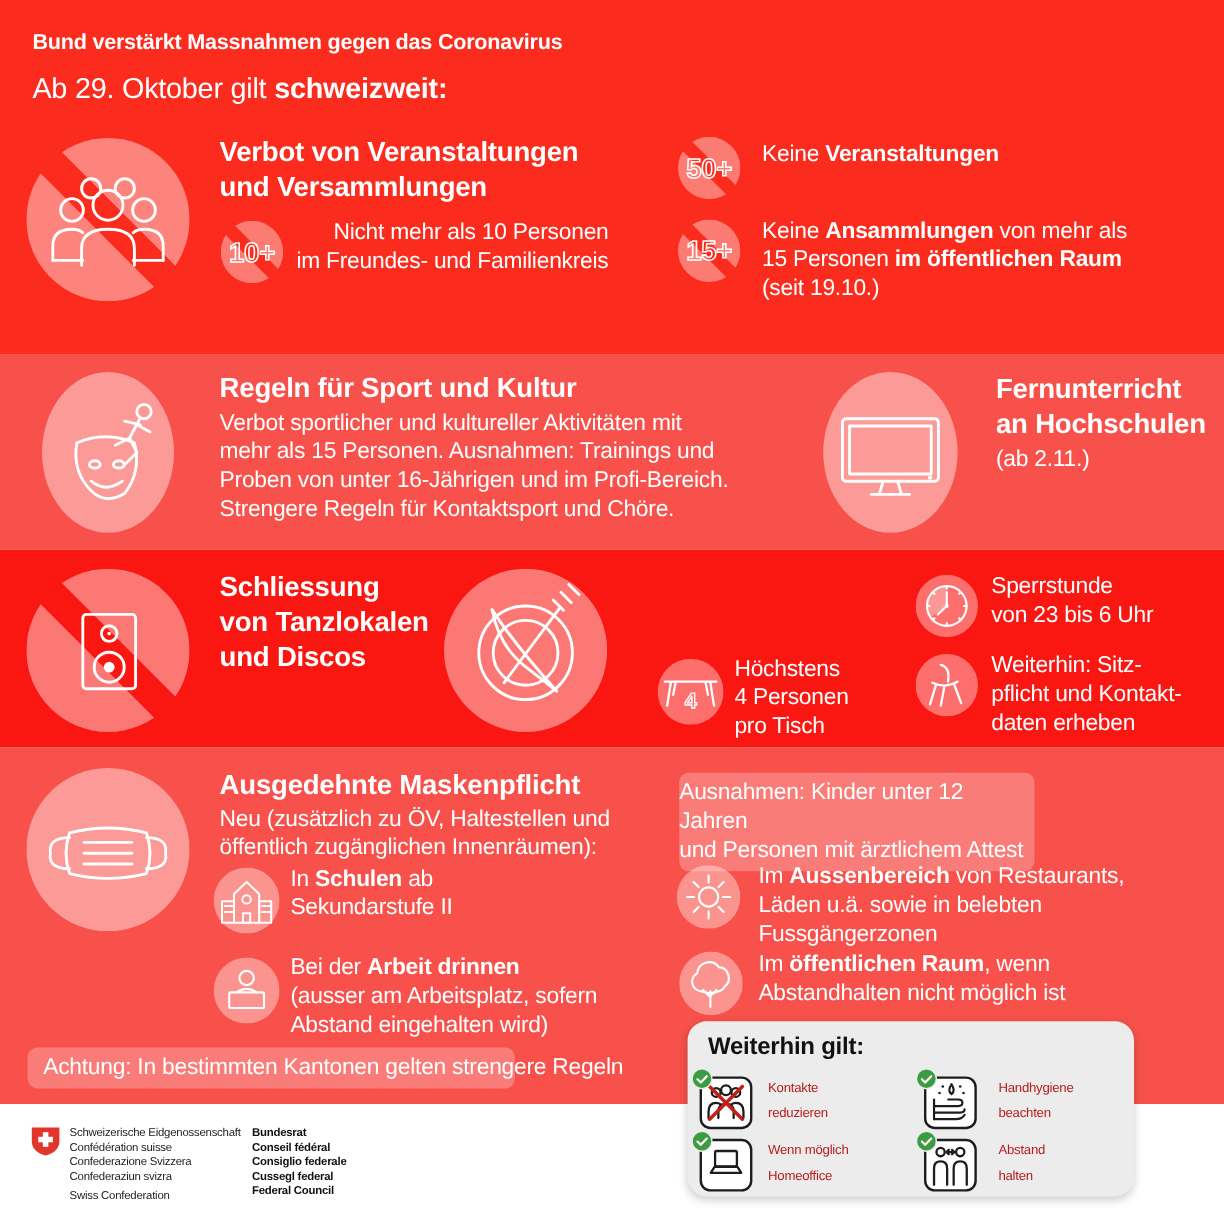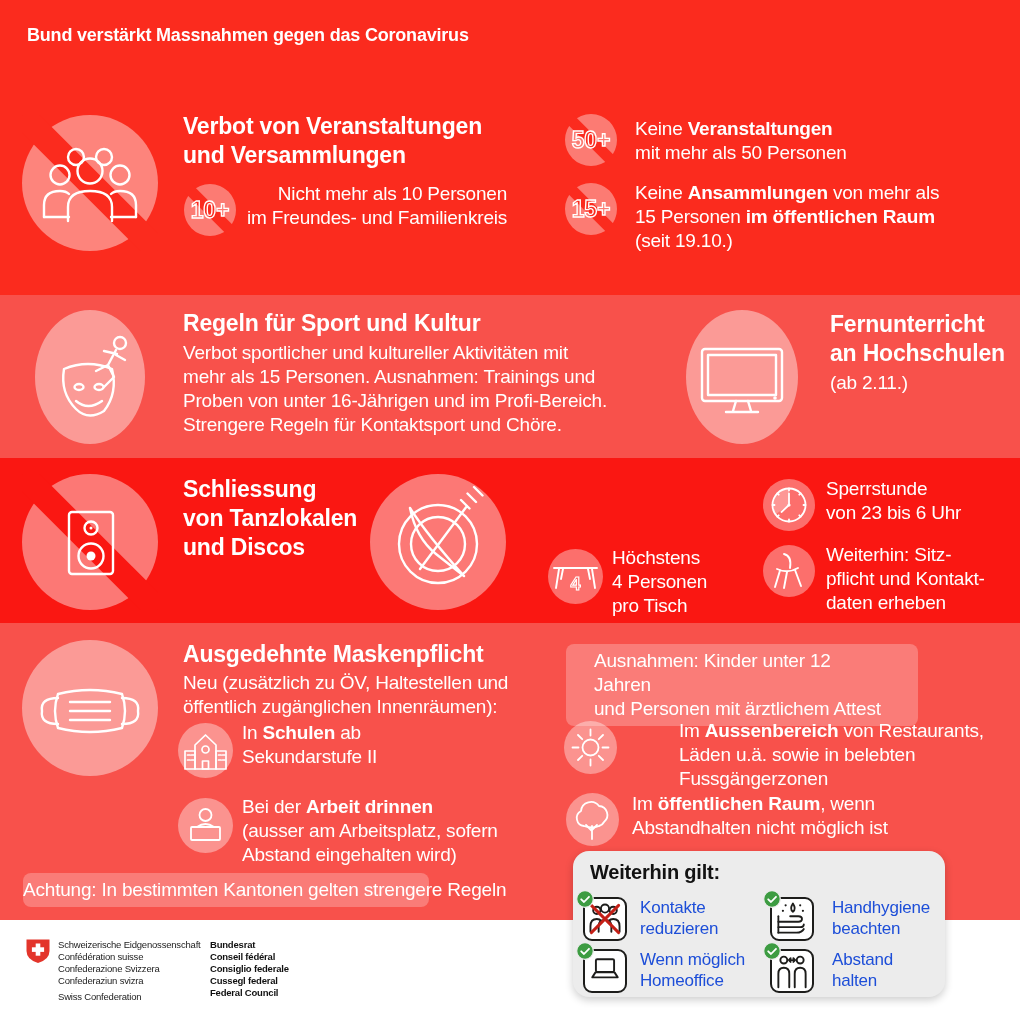--- a/index.html
+++ b/index.html
@@ -10,21 +10,21 @@
   .w{color:#fff;}
   .h1{font-size:18px;font-weight:700;}
   .h2{font-size:24px;font-weight:400;}
   .st{font-size:23px;font-weight:700;line-height:29px;}
   .t{font-size:19px;font-weight:400;line-height:24px;}
   .pre{white-space:pre-line;}
   b{font-weight:700;}
   .banner{background:rgba(255,255,255,.25);border-radius:8px;color:#fff;}
   .card{background:#ececec;border-radius:16px;box-shadow:0 3px 8px rgba(0,0,0,.2);}
   .card-title{font-size:20px;font-weight:700;color:#121212;}
-  .card-label{font-size:17px;line-height:21px;color:#1d4ed8;white-space:pre-line;}
+  .card-label{font-size:11px;line-height:21px;color:#b91c1c;white-space:pre-line;}
   .icon-box{width:44px;height:44px;background:#fff;border:2.3px solid #1d1d1b;border-radius:9px;
             display:flex;align-items:center;justify-content:center;box-sizing:border-box;}
   .check-badge{position:absolute;width:18px;height:18px;}
   .f1{font-size:9.5px;line-height:12px;color:#222;white-space:pre-line;}
   .f2{font-size:9.5px;line-height:12px;color:#111;font-weight:700;white-space:pre-line;}
   svg{display:block;}
 </style>
 </head>
 <body>
 
@@ -34,20 +34,21 @@
 
   <div class="band" style="top:295px;height:163px;background:#f8514b;"></div>
 
   <div class="band" style="top:458px;height:165px;background:#fa1712;"></div>
 
   <div class="band" style="top:623px;height:297px;background:#f8514b;"></div>
 
   <div class="band" style="top:920px;height:100px;background:#ffffff;"></div>
 
   <div class="abs w h1" style="left:27px;top:25px;">Bund verstärkt Massnahmen gegen das Coronavirus</div>
+  <div class="abs w h2" style="left:27px;top:61px;"><span>Ab 29. Oktober gilt </span><b>schweizweit:</b></div>
 
   <svg class="abs" style="left:22px;top:115px;" width="136" height="136" viewBox="0 0 136 136">
     <circle cx="68" cy="68" r="68" fill="rgba(255,255,255,0.42)"></circle>
     <rect x="-28" y="55.5" width="192" height="25" fill="#fb2b1e" transform="rotate(45 68 68)"></rect>
     <g fill="none" stroke="#fff" stroke-width="2.4" stroke-linecap="round" stroke-linejoin="round">
       <circle cx="54" cy="42" r="8"></circle>
         <circle cx="82" cy="42" r="8"></circle>
       <circle cx="38" cy="60" r="9.5"></circle>
         <path d="M22 102 V90 Q22 76 38 76 Q44 76 47 79"></path>
       <circle cx="98" cy="60" r="9.5"></circle>
@@ -68,21 +69,20 @@
   <div class="abs w t pre" style="left:247px;top:182px;text-align:right;">Nicht mehr als 10 Personen
 im Freundes- und Familienkreis</div>
 
   <svg class="abs" style="left:565px;top:114px;" width="52" height="52" viewBox="0 0 52 52">
     <circle cx="26" cy="26" r="26" fill="rgba(255,255,255,0.38)"></circle>
     <rect x="-14" y="20.5" width="80" height="11" fill="#fb2b1e" transform="rotate(45 26 26)"></rect>
     <text x="26" y="34" text-anchor="middle" font-family="Liberation Sans, sans-serif" font-size="23" font-weight="bold" fill="none" stroke="#fff" stroke-width="1.3">50+</text>
   </svg>
   <div class="abs w t" style="left:635px;top:117px;">
     <span>Keine </span><b>Veranstaltungen</b><br>
-    <span>mit mehr als 50 Personen</span>
   </div>
 
   <svg class="abs" style="left:565px;top:183px;" width="52" height="52" viewBox="0 0 52 52">
     <circle cx="26" cy="26" r="26" fill="rgba(255,255,255,0.38)"></circle>
     <rect x="-14" y="20.5" width="80" height="11" fill="#fb2b1e" transform="rotate(45 26 26)"></rect>
     <text x="26" y="34" text-anchor="middle" font-family="Liberation Sans, sans-serif" font-size="23" font-weight="bold" fill="none" stroke="#fff" stroke-width="1.3">15+</text>
   </svg>
   <div class="abs w t" style="left:635px;top:181px;">
     <span>Keine </span><b>Ansammlungen</b><span> von mehr als</span><br>
     <span>15 Personen </span><b>im öffentlichen Raum</b><br>
@@ -217,33 +217,33 @@
       <path d="M19 29 Q27.5 23 36 29"></path>
       <rect x="13" y="29" width="29" height="13" rx="1"></rect>
     </g>
   </svg>
   <div class="abs w t" style="left:242px;top:795px;">
     <span>Bei der </span><b>Arbeit drinnen</b><br>
     <span class="pre">(ausser am Arbeitsplatz, sofern
 Abstand eingehalten wird)</span>
   </div>
 
-  <div class="abs banner t" style="left:23px;top:873px;width:406px;height:34px;line-height:34px;box-sizing:border-box;white-space:nowrap;">Achtung: In bestimmten Kantonen gelten strengere Regeln</div>
-
-  <div class="abs banner t pre" style="left:566px;top:644px;width:352px;padding:5px 28px;box-sizing:border-box;">Ausnahmen: Kinder unter 12 Jahren
+  <div class="abs banner t" style="left:23px;top:873px;width:406px;height:34px;line-height:34px;padding-left:13px;box-sizing:border-box;white-space:nowrap;">Achtung: In bestimmten Kantonen gelten strengere Regeln</div>
+
+  <div class="abs banner t pre" style="left:566px;top:644px;width:296px;padding:5px 0;box-sizing:border-box;">Ausnahmen: Kinder unter 12 Jahren
 und Personen mit ärztlichem Attest</div>
 
   <svg class="abs" style="left:564px;top:721px;" width="53" height="53" viewBox="0 0 53 53">
     <circle cx="26.5" cy="26.5" r="26.5" fill="rgba(255,255,255,0.38)"></circle>
     <g fill="none" stroke="#fff" stroke-width="1.8" stroke-linecap="round">
       <circle cx="26.5" cy="26.5" r="8"></circle>
       <path d="M26.5 8.5 V14.5 M26.5 38.5 V44.5 M38.5 26.5 H44.5 M8.5 26.5 H14.5 M14 14 L18.2 18.2 M39 14 L34.8 18.2 M14 39 L18.2 34.8 M39 39 L34.8 34.8"></path>
     </g>
   </svg>
-  <div class="abs w t" style="left:632px;top:719px;margin-left:47px;">
+  <div class="abs w t" style="left:632px;top:719px;">
     <span>Im </span><b>Aussenbereich</b><span> von Restaurants,</span><br>
     <span class="pre">Läden u.ä. sowie in belebten
 Fussgängerzonen</span>
   </div>
 
   <svg class="abs" style="left:566px;top:793px;" width="53" height="53" viewBox="0 0 53 53">
     <circle cx="26.5" cy="26.5" r="26.5" fill="rgba(255,255,255,0.38)"></circle>
     <g fill="none" stroke="#fff" stroke-width="1.8" stroke-linecap="round" stroke-linejoin="round">
       <path d="M18 33 A8 8 0 0 1 15 18 A10 10 0 0 1 33 13 A9 9 0 0 1 38 29 A7.5 7.5 0 0 1 33 33 Q26 36 18 33 Z"></path>
       <path d="M26 33 V46 M26 38 L20 32 M26 37 L31 32"></path>

